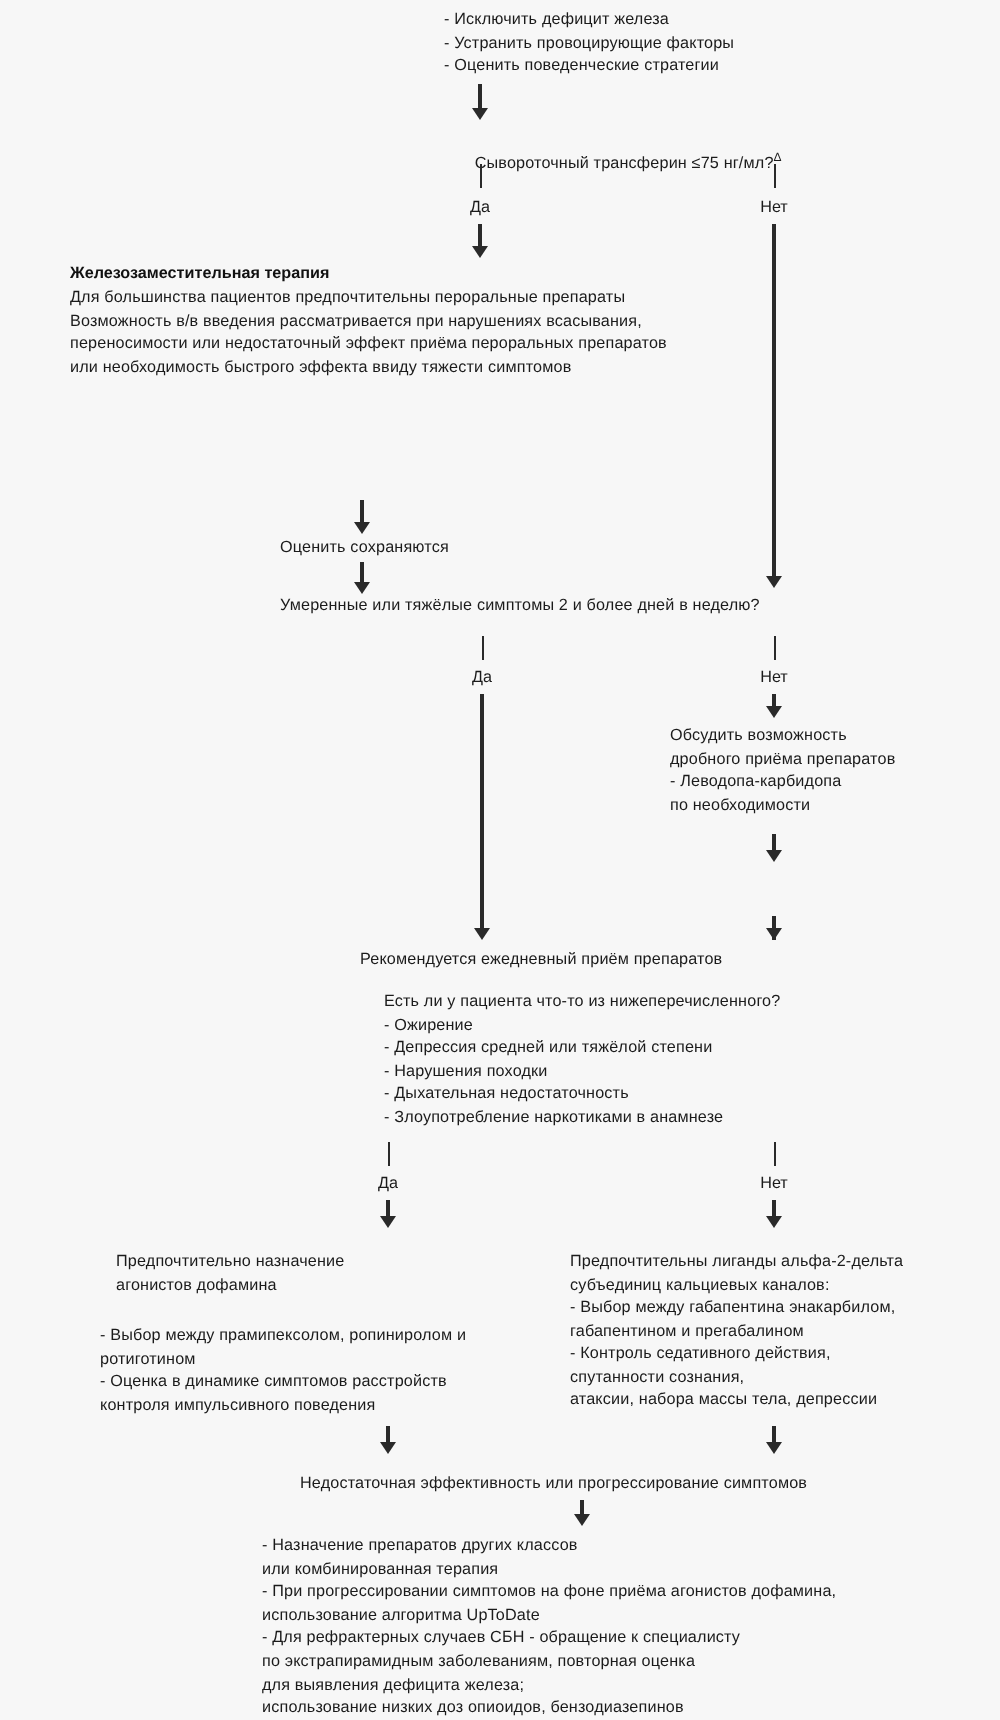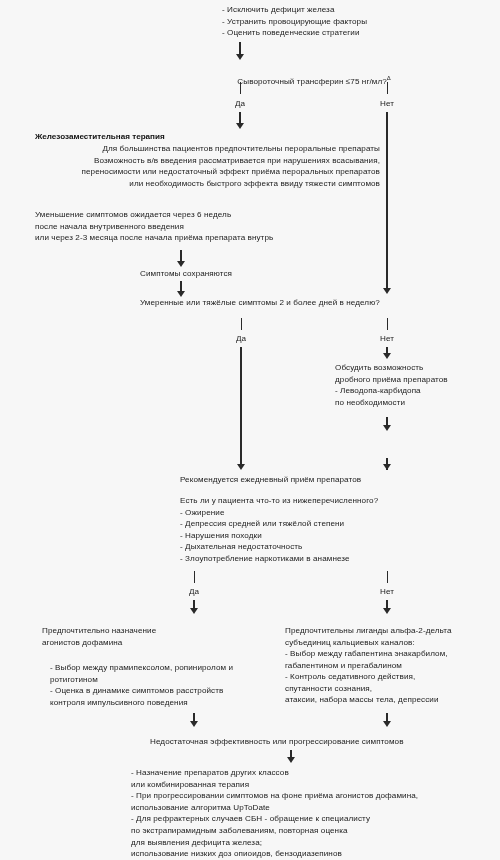--- a/index.html
+++ b/index.html
@@ -88,32 +88,29 @@
   <div class="branch-label" style="left:220px; top:99px;">Да</div>
   <div class="conn" style="left:239.4px; top:112px; height:14px;"></div>
   <div class="arrow-head" style="left:235.8px; top:123px;"></div>
 
   <div class="thin-tick" style="left:386.5px; top:82px; height:12px;"></div>
   <div class="branch-label" style="left:367px; top:99px;">Нет</div>
   <div class="conn" style="left:386.4px; top:112px; height:178px;"></div>
   <div class="arrow-head" style="left:382.8px; top:288px;"></div>
 
   <div class="heading" style="left:35px; top:131px; width:340px;">Железозаместительная терапия</div>
-  <div class="node" style="left:35px; top:143px; width:345px;text-align:right;">Для большинства пациентов предпочтительны пероральные препараты
+  <div class="node" style="left:35px; top:143px; width:345px;">Для большинства пациентов предпочтительны пероральные препараты
 Возможность в/в введения рассматривается при нарушениях всасывания,
 переносимости или недостаточный эффект приёма пероральных препаратов
 или необходимость быстрого эффекта ввиду тяжести симптомов</div>
-  <div class="node" style="left:35px; top:209px; width:345px;">Уменьшение симптомов ожидается через 6 недель
-после начала внутривенного введения
-или через 2-3 месяца после начала приёма препарата внутрь</div>
 
   <div class="conn" style="left:180.4px; top:250px; height:14px;"></div>
   <div class="arrow-head" style="left:176.8px; top:261px;"></div>
 
-  <div class="node" style="left:140px; top:268px; width:200px;">Симптомы сохраняются</div>
+  <div class="node" style="left:140px; top:268px; width:200px;">Оценить сохраняются</div>
 
   <div class="conn" style="left:180.4px; top:281px; height:13px;"></div>
   <div class="arrow-head" style="left:176.8px; top:291px;"></div>
 
   <div class="node" style="left:140px; top:297px; width:330px;">Умеренные или тяжёлые симптомы 2 и более дней в неделю?</div>
 
   <div class="thin-tick" style="left:240.5px; top:318px; height:12px;"></div>
   <div class="branch-label" style="left:221px; top:334px;">Да</div>
   <div class="conn" style="left:240.4px; top:347px; height:120px;"></div>
   <div class="arrow-head" style="left:236.8px; top:464px;"></div>
@@ -130,38 +127,38 @@
 
   <div class="conn" style="left:386.4px; top:417px; height:12px;"></div>
   <div class="arrow-head" style="left:382.8px; top:425px;"></div>
 
 
   <div class="conn" style="left:386.4px; top:458px; height:12px;"></div>
   <div class="arrow-head" style="left:382.8px; top:464px;"></div>
 
   <div class="node" style="left:180px; top:474px; width:300px;">Рекомендуется ежедневный приём препаратов</div>
 
-  <div class="node" style="left:180px; top:495px; width:300px;">Есть ли у пациента что-то из нижеперечисленного?
+  <div class="node" style="left:192px; top:495px; width:300px;">Есть ли у пациента что-то из нижеперечисленного?
 - Ожирение
 - Депрессия средней или тяжёлой степени
 - Нарушения походки
 - Дыхательная недостаточность
 - Злоупотребление наркотиками в анамнезе</div>
 
   <div class="thin-tick" style="left:193.5px; top:571px; height:12px;"></div>
   <div class="branch-label" style="left:174px; top:587px;">Да</div>
   <div class="conn" style="left:193.4px; top:600px; height:11px;"></div>
   <div class="arrow-head" style="left:189.8px; top:608px;"></div>
 
   <div class="thin-tick" style="left:386.5px; top:571px; height:12px;"></div>
   <div class="branch-label" style="left:367px; top:587px;">Нет</div>
   <div class="conn" style="left:386.4px; top:600px; height:11px;"></div>
   <div class="arrow-head" style="left:382.8px; top:608px;"></div>
 
-  <div class="node" style="left:42px; top:625px; width:210px;">Предпочтительно назначение
+  <div class="node" style="left:58px; top:625px; width:210px;">Предпочтительно назначение
 агонистов дофамина</div>
   <div class="node" style="left:50px; top:662px; width:215px;">- Выбор между прамипексолом, ропиниролом и
 ротиготином
 - Оценка в динамике симптомов расстройств
 контроля импульсивного поведения</div>
 
   <div class="conn" style="left:193.4px; top:713px; height:11px;"></div>
   <div class="arrow-head" style="left:189.8px; top:721px;"></div>
 
   <div class="node" style="left:285px; top:625px; width:215px;">Предпочтительны лиганды альфа-2-дельта

